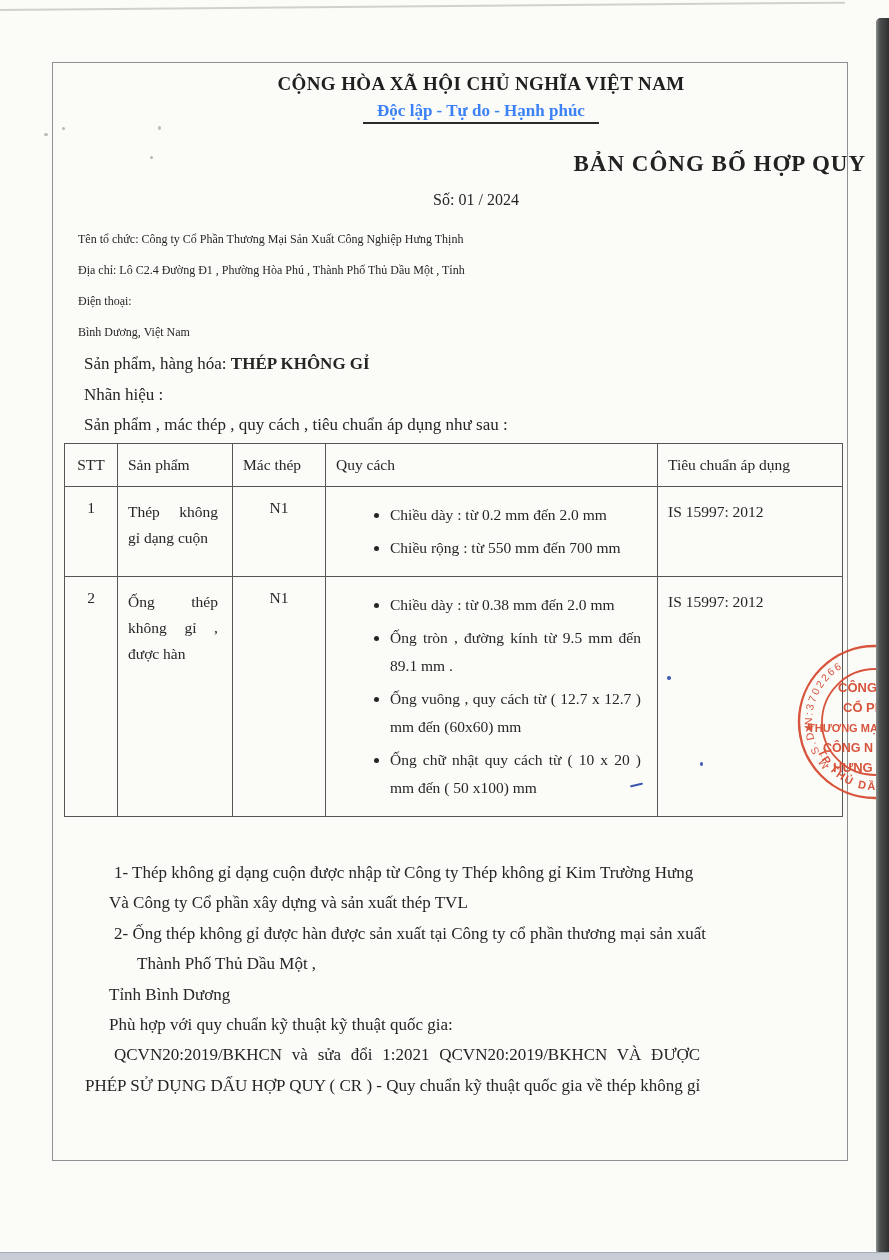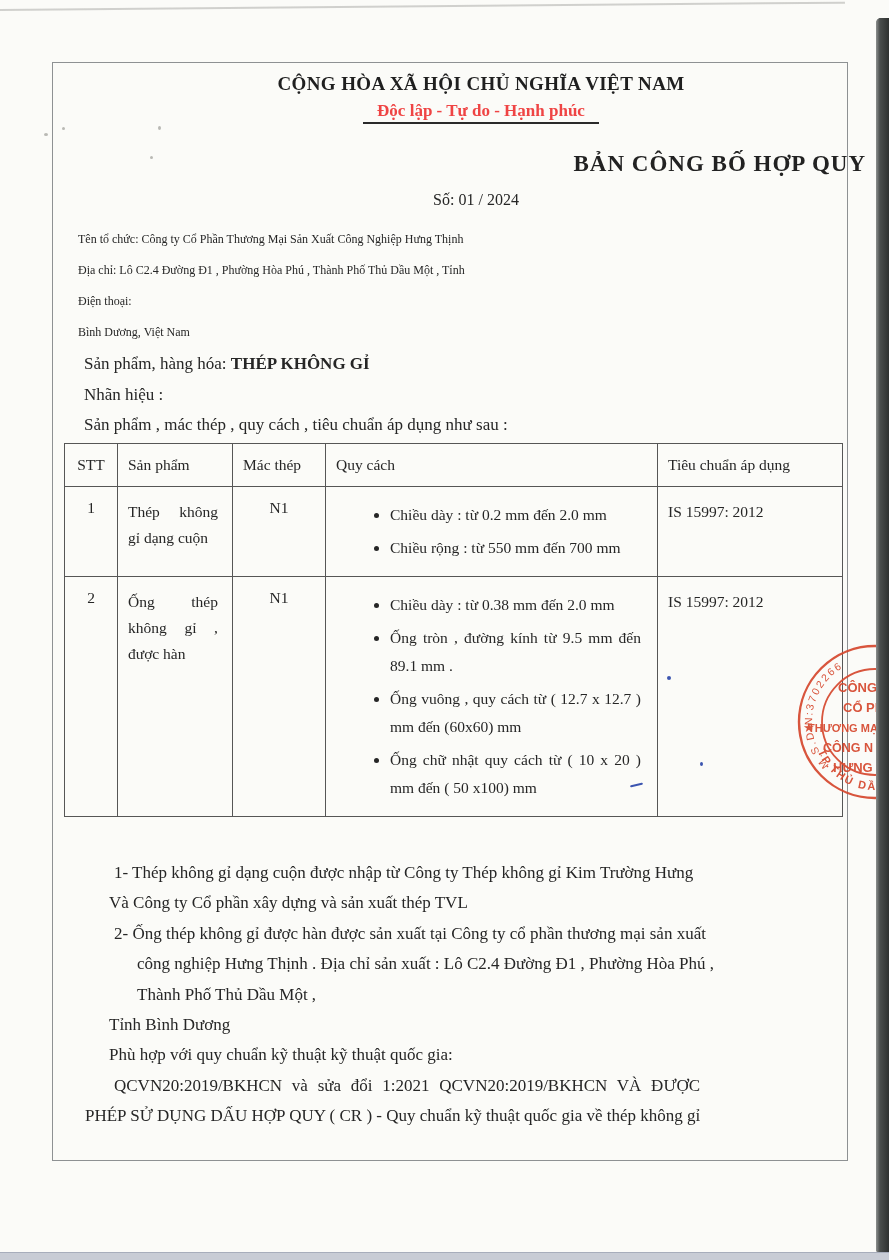--- a/index.html
+++ b/index.html
@@ -22,21 +22,21 @@
   .speck.gray{background:#b9b9b4;}
   .speck.blue{background:#3c55b0;}
 
   
   .doc-frame{position:absolute;left:52px;top:62px;width:794px;height:1097px;
     border:1px solid #8e9193;background:transparent;}
 
   .center-block{position:absolute;left:52px;width:858px;text-align:center;}
   .national-title{top:73px;font-size:19px;font-weight:bold;letter-spacing:.4px;color:#1f1f1f;}
   .motto-wrap{top:101px;}
-  .motto{display:inline-block;font-size:17px;font-weight:bold;color:#ef4444;
+  .motto{display:inline-block;font-size:17px;font-weight:bold;color:#3b82f6;
     padding:0 14px 1px 14px;border-bottom:2px solid #2a2a2a;}
   .doc-title{top:151px;left:70px;width:796px;font-size:23px;font-weight:bold;letter-spacing:1px;color:#222;text-align:right;}
   .doc-number{top:191px;left:78px;width:796px;font-size:16px;}
 
   .org-block{position:absolute;left:78px;top:224px;width:706px;font-size:12px;line-height:31px;}
   .product-block{position:absolute;left:84px;top:349px;width:700px;font-size:17px;line-height:30.5px;}
   .bold{font-weight:bold;}
 
   
   .spec-table{position:absolute;left:64px;top:443px;border-collapse:collapse;table-layout:fixed;
@@ -153,21 +153,20 @@
             <div class="cell-pad">IS 15997: 2012</div>
           </td>
     </tr>
   </tbody>
     </table>
 
   <div class="notes-block">
     <div class="ln ml29">1- Thép không gỉ dạng cuộn được nhập từ Công ty Thép không gỉ Kim Trường Hưng</div>
     <div class="ln ml24">Và Công ty Cổ phần xây dựng và sản xuất thép TVL</div>
     <div class="ln ml29">2- Ống thép không gỉ được hàn được sản xuất tại Công ty cổ phần thương mại sản xuất</div>
-    <div class="ln ml52">công nghiệp Hưng Thịnh . Địa chỉ sản xuất : Lô C2.4 Đường Đ1 , Phường Hòa Phú ,</div>
     <div class="ln ml52">Thành Phố Thủ Dầu Một ,</div>
     <div class="ln ml24">Tỉnh Bình Dương</div>
     <div class="ln ml24">Phù hợp với quy chuẩn kỹ thuật kỹ thuật quốc gia:</div>
     <div class="ln ml29 ws5">QCVN20:2019/BKHCN và sửa đổi 1:2021 QCVN20:2019/BKHCN VÀ ĐƯỢC</div>
     <div class="ln">PHÉP SỬ DỤNG DẤU HỢP QUY ( CR ) -  Quy chuẩn kỹ thuật quốc gia về thép không gỉ</div>
   </div>
 
   <svg class="stamp" width="160" height="160" viewBox="0 0 160 160">
     <defs>
       <path id="arcTop" d="M 35.5 124.5 A 63 63 0 1 1 124.5 124.5"></path>

